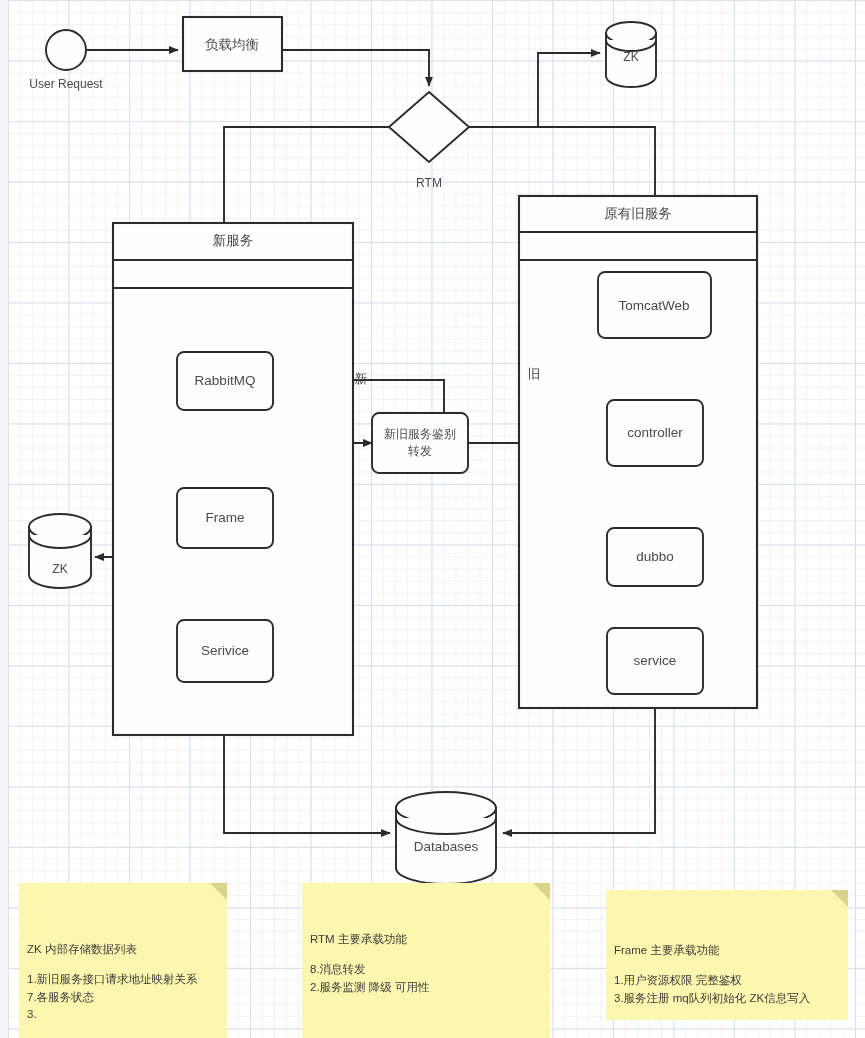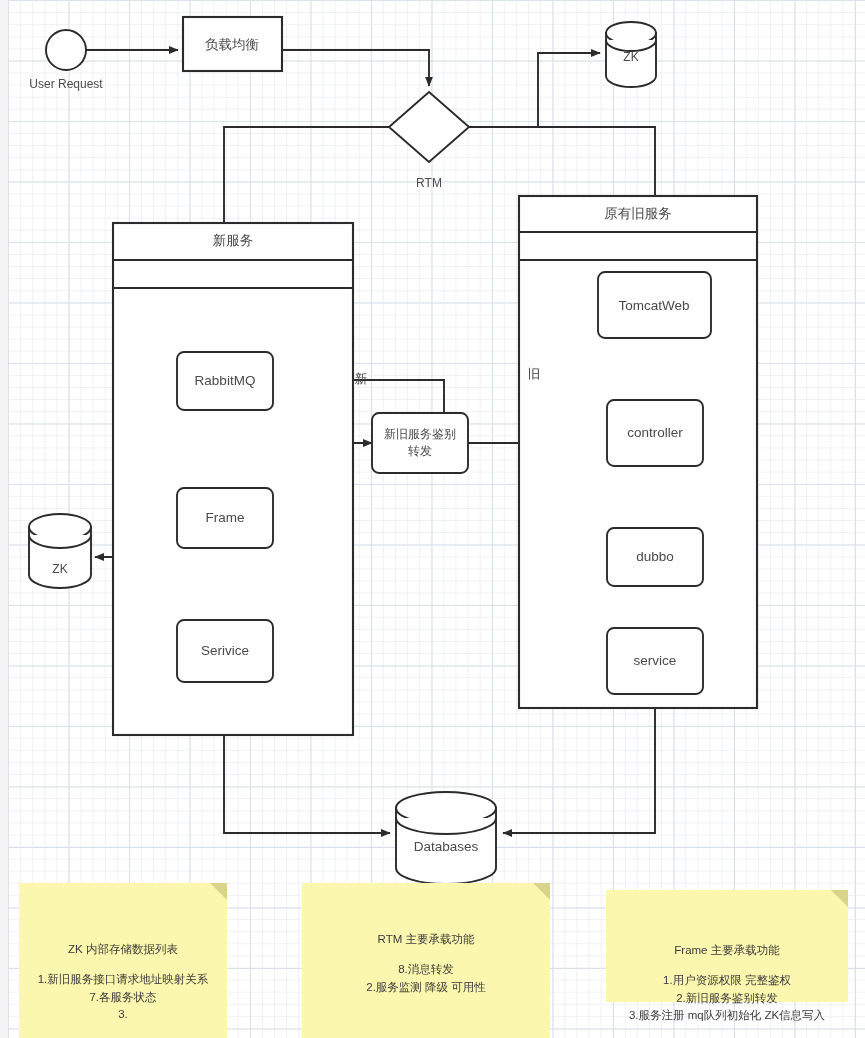--- a/index.html
+++ b/index.html
@@ -26,21 +26,21 @@
   .shape-sharp{fill:#fefefe;stroke:#2b2b2b;stroke-width:2.1;}
   .cyl{fill:#fefefe;stroke:#2b2b2b;stroke-width:1.9;}
   .conn{fill:none;stroke:#2b2b2b;stroke-width:1.9;stroke-linejoin:miter;stroke-linecap:butt;}
   .lbl{font-family:"Liberation Sans","DejaVu Sans",sans-serif;fill:#4a4a4a;font-size:13.5px;text-anchor:middle;dominant-baseline:middle;}
   .lbl-sm{font-family:"Liberation Sans","DejaVu Sans",sans-serif;fill:#4a4a4a;font-size:12px;text-anchor:middle;dominant-baseline:middle;}
   .lbl-edge{font-family:"Liberation Sans","DejaVu Sans",sans-serif;fill:#3a3a3a;font-size:12.5px;text-anchor:middle;dominant-baseline:middle;}
   .note{
     position:absolute;
     background:#fbf7ae;
     font-size:11.5px;color:#3b3b3b;
-    text-align:center;
+    text-align:left;
     line-height:1.55;
     box-sizing:border-box;
     padding:58px 8px 8px 8px;
   }
   .note .fold{
     position:absolute;top:0;right:0;width:0;height:0;
     border-left:17px solid transparent;border-top:17px solid #d8d48c;
   }
   .note .nt-title{display:block;margin-bottom:12px;}
   .note .nt-line{display:block;}
@@ -172,20 +172,19 @@
     <span class="nt-line">3.</span>
   </div>
 
   <div class="note" style="left:302px;top:883px;width:248px;height:155px;padding-top:48px;">
     <span class="fold"></span>
     <span class="nt-title">RTM 主要承载功能</span>
     <span class="nt-line">8.消息转发</span>
     <span class="nt-line">2.服务监测 降级 可用性</span>
   </div>
 
-  <div class="note" style="left:606px;top:890px;width:242px;height:112px;padding-top:52px;">
+  <div class="note" style="left:606px;top:890px;width:242px;height:130px;padding-top:52px;">
     <span class="fold"></span>
     <span class="nt-title">Frame 主要承载功能</span>
     <span class="nt-line">1.用户资源权限 完整鉴权</span>
-    <span class="nt-line">2.新旧服务鉴别转发</span>
     <span class="nt-line">3.服务注册 mq队列初始化 ZK信息写入</span>
   </div>
 </div>
 
 </body></html>

